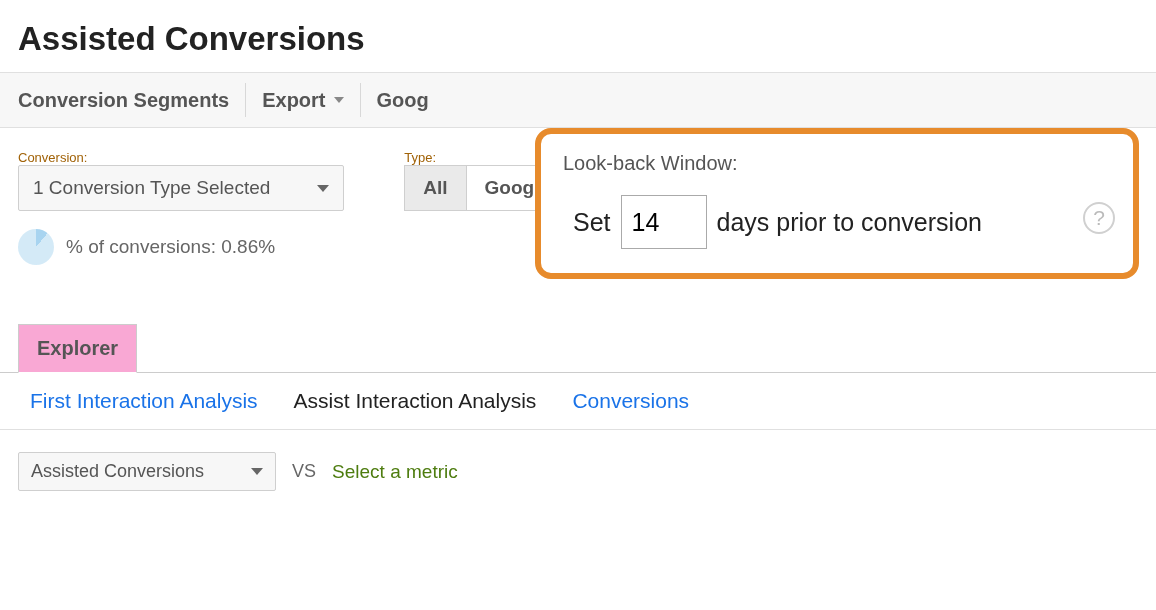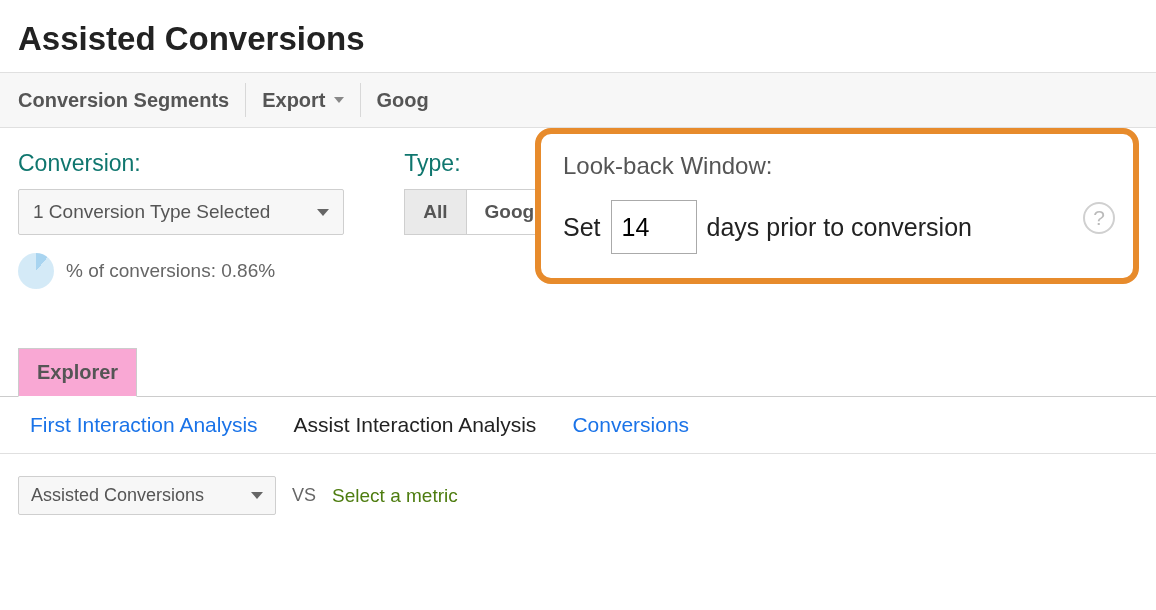--- a/index.html
+++ b/index.html
@@ -60,23 +60,22 @@
       display: flex;
       padding: 22px 18px 0 18px;
       gap: 60px;
       position: relative;
     }
     .filter-block {
       display: flex;
       flex-direction: column;
     }
     .filter-label {
-      font-size: 23px;
-      color: #0f766e;
-      margin-bottom: 12px;
+      font-size: 13px;
+      color: #a16207;
     }
     .select-btn {
       border: 1px solid #cfcfcf;
       background: #f7f7f7;
       padding: 11px 14px;
       font-size: 19px;
       color: #555;
       cursor: pointer;
       display: inline-flex;
       align-items: center;
@@ -108,30 +107,31 @@
       position: absolute;
       top: 0px;
       left: 535px;
       width: 604px;
       background: #fff;
       border: 6px solid #e78b2c;
       border-radius: 16px;
       padding: 18px 22px 24px;
     }
     .lookback-title {
-      font-size: 24px;
+      font-size: 20px;
       color: #555;
       margin-bottom: 20px;
     }
     .lookback-line {
       display: flex;
       align-items: center;
       font-size: 25px;
       color: #222;
       gap: 10px;
+      margin-left: 10px;
     }
     .lookback-input {
       width: 86px;
       height: 54px;
       border: 1px solid #aaa;
       font-size: 25px;
       text-align: left;
       padding: 8px 10px;
       font-family: inherit;
     }

